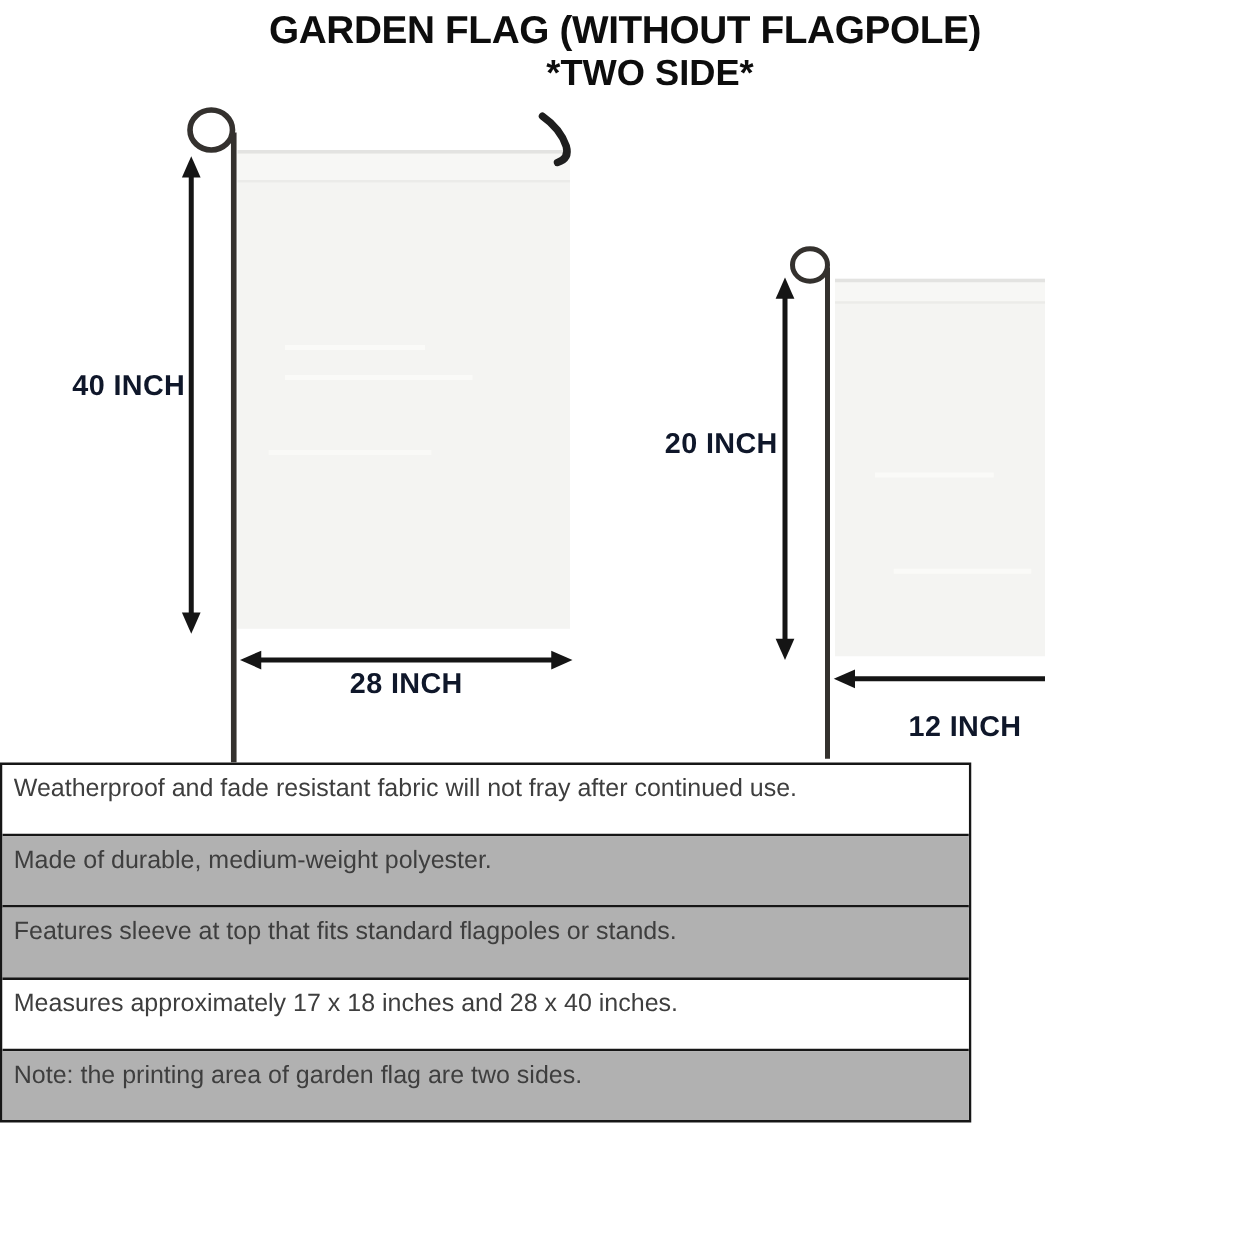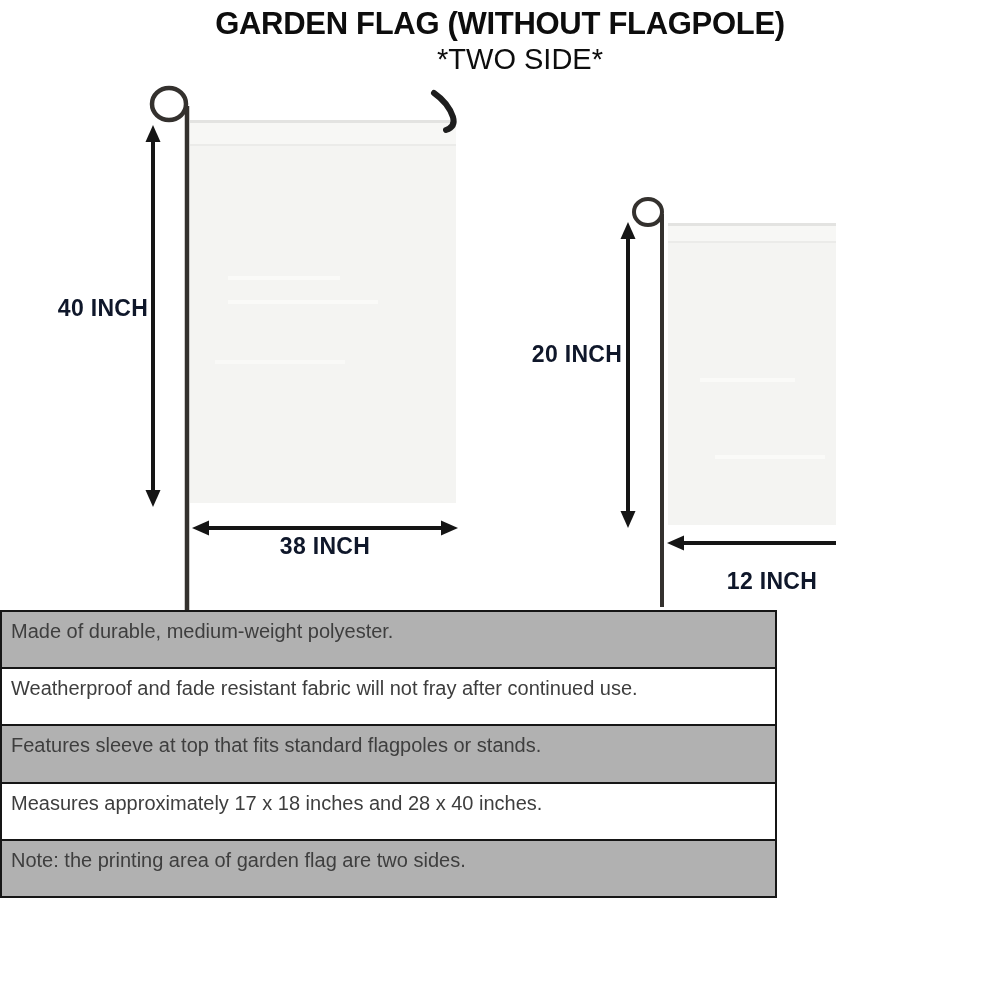--- a/index.html
+++ b/index.html
@@ -12,21 +12,21 @@
   }
   
   .title{
     position:absolute;top:6px;left:0;width:1000px;
     text-align:center;color:#0d0d0d;
   }
   .title .line1{
     font-size:31px;font-weight:800;letter-spacing:-0.3px;line-height:36px;
   }
   .title .line2{
-    font-size:29px;font-weight:400;letter-spacing:0px;line-height:34px;margin-left:40px;
+    font-size:29px;font-weight:700;letter-spacing:0px;line-height:34px;margin-left:40px;
   }
   
   .diagram{position:absolute;top:0;left:0;}
   
   .dim-label{
     position:absolute;
     font-size:23px;font-weight:bold;color:#0f172a;
     letter-spacing:0.3px;white-space:nowrap;text-align:center;
   }
   .dim-40{top:295px;left:43px;width:120px;}
@@ -125,30 +125,30 @@
 
       <g>
         <line x1="681" y1="543" x2="864" y2="543" stroke-width="4"></line>
         <polygon points="667,543 684,535.5 684,550.5" stroke="none"></polygon>
         <polygon points="878,543 861,535.5 861,550.5" stroke="none"></polygon>
       </g>
     </g>
   </svg>
 
   <div class="dim-label dim-40">40 INCH</div>
-  <div class="dim-label dim-28">38 INCH</div>
+  <div class="dim-label dim-28">28 INCH</div>
   <div class="dim-label dim-18">20 INCH</div>
   <div class="dim-label dim-12">12 INCH</div>
 
   <div class="features">
+    <div class="feature-row plain">
+      <span class="row-text">Weatherproof and fade resistant fabric will not fray after continued use.</span>
+    </div>
     <div class="feature-row shaded">
       <span class="row-text">Made of durable, medium-weight polyester.</span>
-    </div>
-    <div class="feature-row plain">
-      <span class="row-text">Weatherproof and fade resistant fabric will not fray after continued use.</span>
     </div>
     <div class="feature-row shaded">
       <span class="row-text">Features sleeve at top that fits standard flagpoles or stands.</span>
     </div>
     <div class="feature-row plain">
       <span class="row-text">Measures approximately 17 x 18 inches and 28 x 40 inches.</span>
     </div>
     <div class="feature-row shaded">
       <span class="row-text">Note: the printing area of garden flag are two sides.</span>
     </div>

